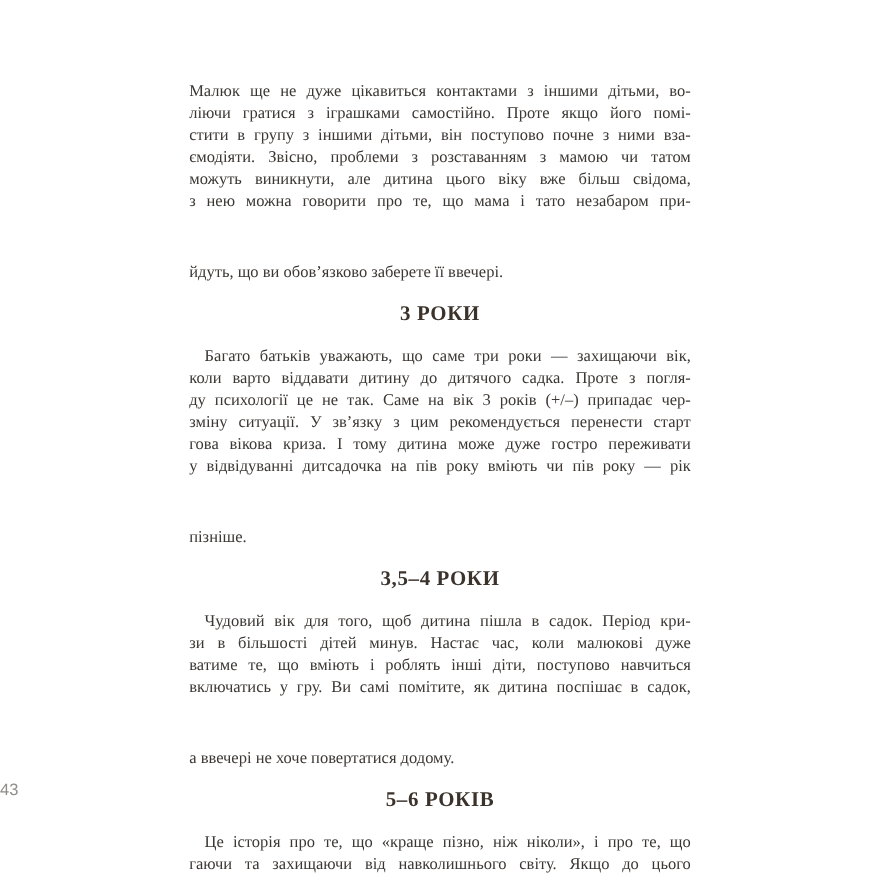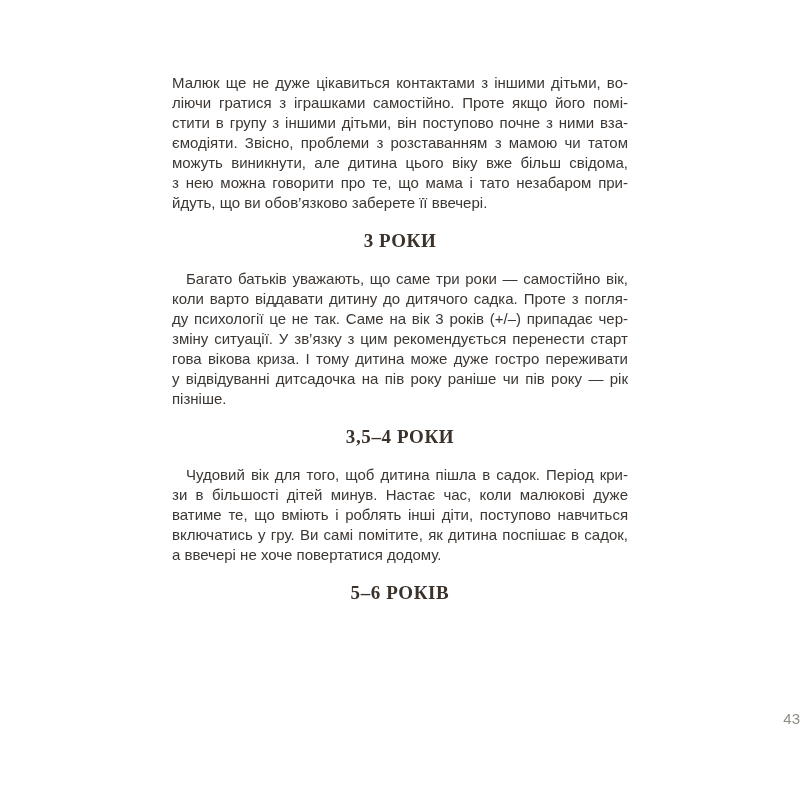--- a/index.html
+++ b/index.html
@@ -24,43 +24,45 @@
     margin: 0;
     font-size: 15px;
     line-height: 20px;
     color: #3c3733;
   }
   .line {
     text-align: justify;
     text-align-last: justify;
     height: 20px;
     white-space: nowrap;
+    font-family: Liberation Serif, serif;
   }
   .line.last {
     text-align-last: left;
+    margin-top: 45px;
   }
   .line.indent {
     text-indent: 14px;
   }
   .heading {
     margin: 18px 0;
     text-align: center;
     font-family: "Liberation Serif", "DejaVu Serif", serif;
     font-weight: bold;
     font-size: 19px;
     line-height: 20px;
     letter-spacing: 0.6px;
     color: #3a322b;
   }
   .page-number {
     position: absolute;
     top: 710px;
     left: 0;
     width: 800px;
-    text-align: right;
+    text-align: left;
     font-size: 15px;
     line-height: 18px;
     color: #908c88;
   }
 </style>
 </head>
 <body>
 
 <div class="page">
   <div class="column">
@@ -71,40 +73,42 @@
       <div class="line">стити в групу з іншими дітьми, він поступово почне з ними вза-</div>
       <div class="line">ємодіяти. Звісно, проблеми з розставанням з мамою чи татом</div>
       <div class="line">можуть виникнути, але дитина цього віку вже більш свідома,</div>
       <div class="line">з нею можна говорити про те, що мама і тато незабаром при-</div>
       <div class="line last">йдуть, що ви обов’язково заберете її ввечері.</div>
     </div>
 
     <div class="heading">3 РОКИ</div>
 
     <div class="para">
-      <div class="line indent">Багато батьків уважають, що саме три роки — самостійно вік,</div>
+      <div class="line indent">Багато батьків уважають, що саме три роки — захищаючи вік,</div>
       <div class="line">коли варто віддавати дитину до дитячого садка. Проте з погля-</div>
       <div class="line">ду психології це не так. Саме на вік 3 років (+/–) припадає чер-</div>
       <div class="line">зміну ситуації. У зв’язку з цим рекомендується перенести старт</div>
       <div class="line">гова вікова криза. І тому дитина може дуже гостро переживати</div>
-      <div class="line">у відвідуванні дитсадочка на пів року раніше чи пів року — рік</div>
+      <div class="line">у відвідуванні дитсадочка на пів року вміють чи пів року — рік</div>
       <div class="line last">пізніше.</div>
     </div>
 
     <div class="heading">3,5–4 РОКИ</div>
 
     <div class="para">
       <div class="line indent">Чудовий вік для того, щоб дитина пішла в садок. Період кри-</div>
       <div class="line">зи в більшості дітей минув. Настає час, коли малюкові дуже</div>
       <div class="line">ватиме те, що вміють і роблять інші діти, поступово навчиться</div>
       <div class="line">включатись у гру. Ви самі помітите, як дитина поспішає в садок,</div>
       <div class="line last">а ввечері не хоче повертатися додому.</div>
     </div>
 
     <div class="heading">5–6 РОКІВ</div>
 
     <div class="para">
+      <div class="line indent">Це історія про те, що «краще пізно, ніж ніколи», і про те, що</div>
+      <div class="line">гаючи та захищаючи від навколишнього світу. Якщо до цього</div>
     </div>
 
   </div>
 
   <div class="page-number">43</div>
 </div>
 
 </body></html>

